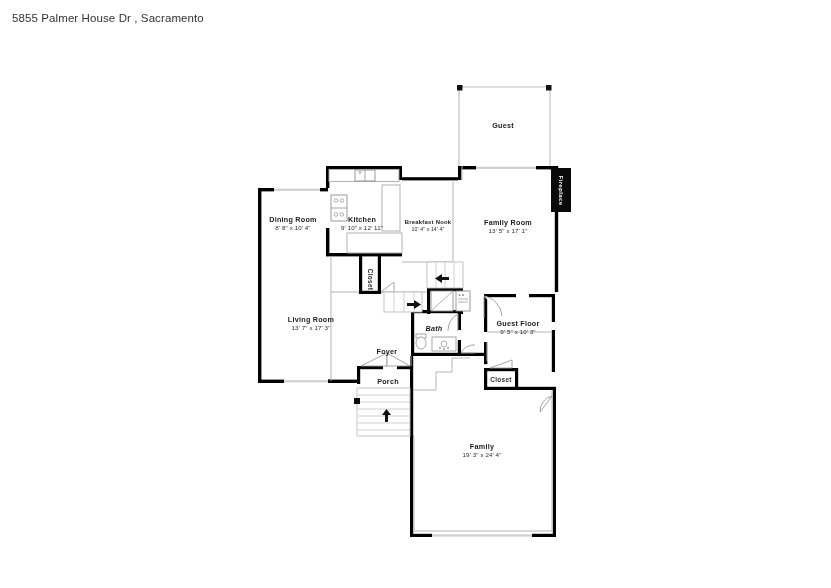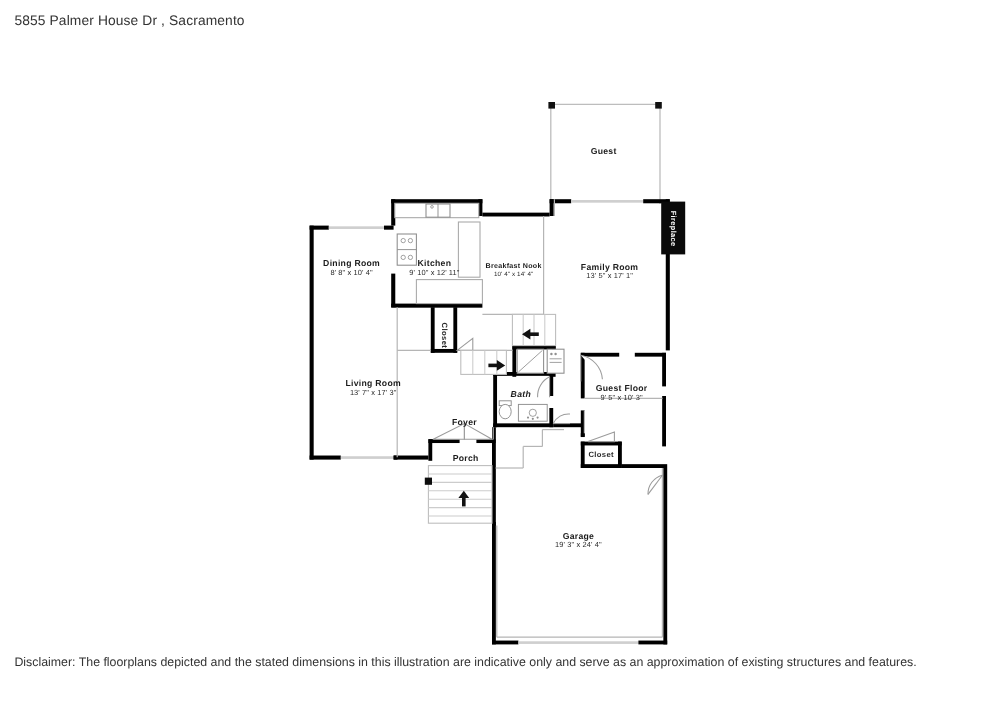--- a/index.html
+++ b/index.html
@@ -386,27 +386,26 @@
     <div class="rname">Guest Floor</div>
     <div class="rdim">9' 5" x 10' 3"</div>
   </div>
 
   <div class="roomlabel" style="left:358px; top:378px; width:60px;">
     <div class="rname">Porch</div>
     <div class="rdim"></div>
   </div>
 
   <div class="roomlabel" style="left:442px; top:443px; width:80px;">
-    <div class="rname">Garage</div>
+    <div class="rname">Family</div>
     <div class="rdim">19' 3" x 24' 4"</div>
   </div>
 
   <div class="vlabel rot fire" style="left:543px; top:187px; width:36px; text-align:center;">Fireplace</div>
 
   <div class="vlabel rot" style="left:353px; top:276px; width:34px; text-align:center;">Closet</div>
 
   <div class="vlabel" style="left:486px; top:376px; width:30px; text-align:center;">Closet</div>
 
   <div id="footer">
-    <div class="line">Disclaimer: The floorplans depicted and the stated dimensions in this illustration are indicative only and serve as an approximation of existing structures and features.</div>
   </div>
 
 </div>
 
 </body></html>

